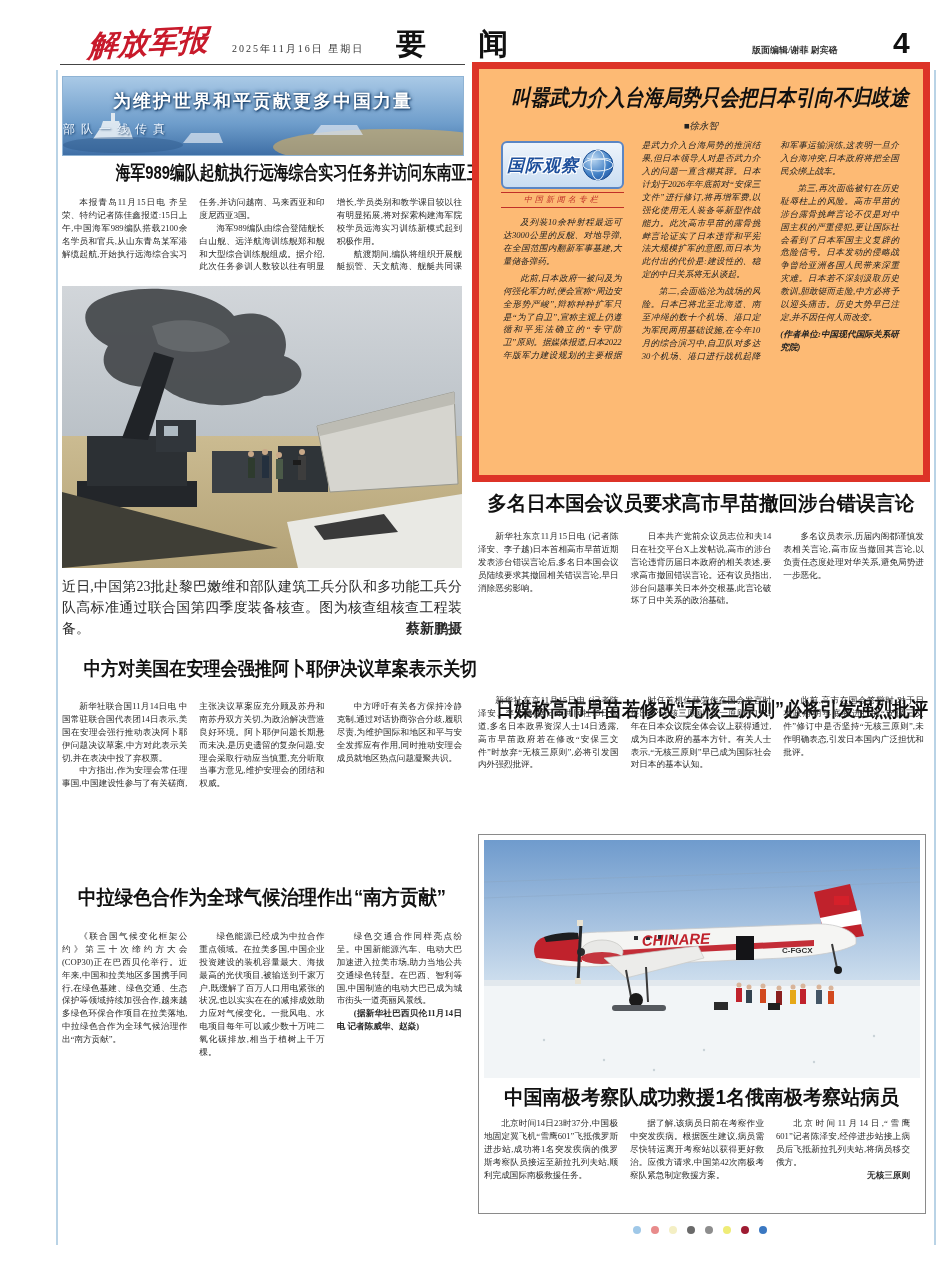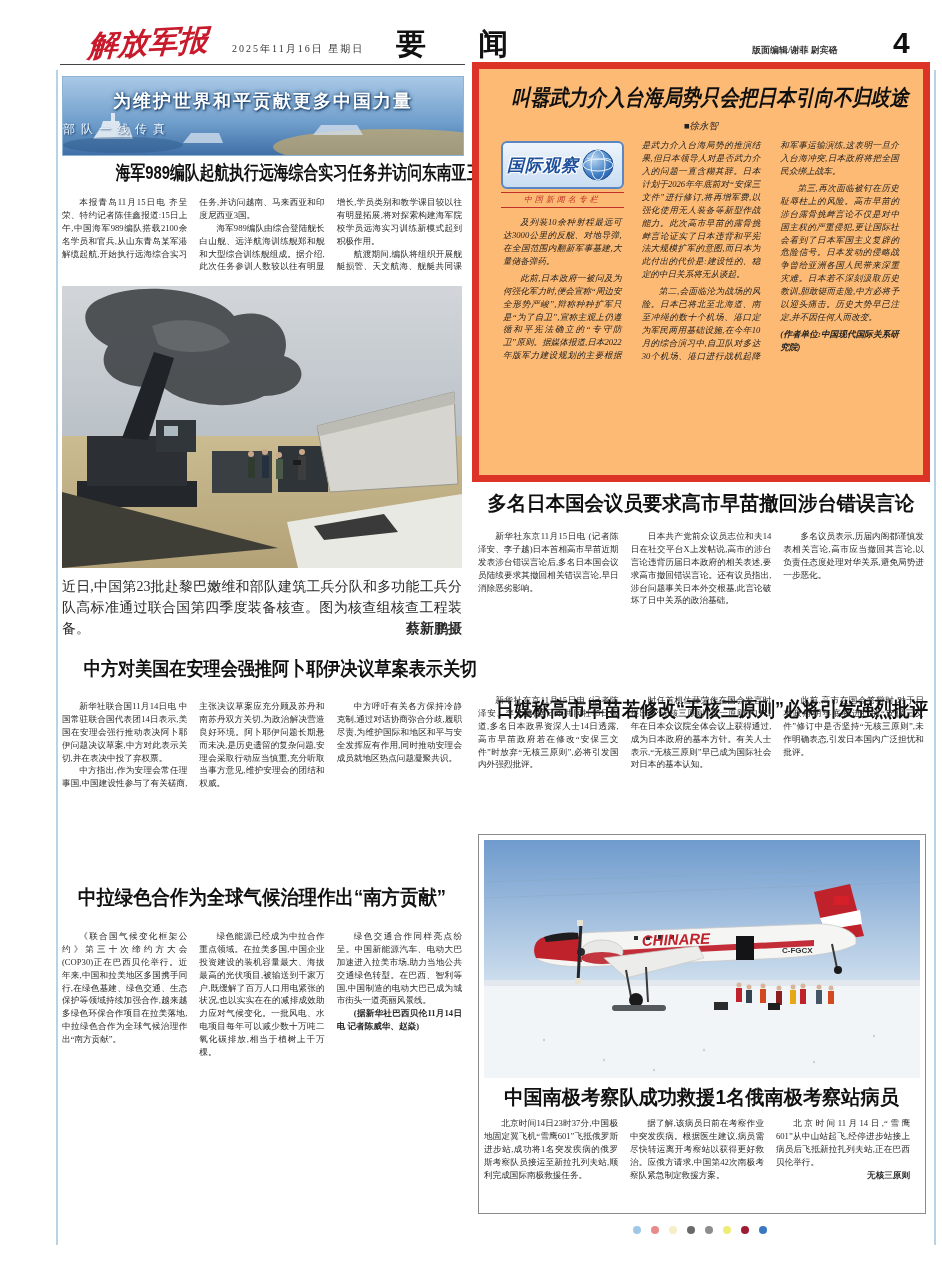--- a/index.html
+++ b/index.html
@@ -302,21 +302,21 @@
           <rect x="284" y="163" width="12" height="7" fill="#1f1f1f"></rect>
         </g>
       </svg>
     </div>
     <div class="hl" style="position:static;margin-top:4px;font-size:20px;">
       <span class="fit" style="transform:scaleX(0.96);">中国南极考察队成功救援1名俄南极考察站病员</span>
     </div>
     <div class="body" style="position:static;margin-top:8px;width:426px;height:80px;">
       <p>北京时间14日23时37分,中国极地固定翼飞机“雪鹰601”飞抵俄罗斯进步站,成功将1名突发疾病的俄罗斯考察队员接运至新拉扎列夫站,顺利完成国际南极救援任务。</p>
       <p>据了解,该病员日前在考察作业中突发疾病。根据医生建议,病员需尽快转运离开考察站以获得更好救治。应俄方请求,中国第42次南极考察队紧急制定救援方案。</p>
-      <p>北京时间11月14日,“雪鹰601”从中山站起飞,经停进步站接上病员后飞抵新拉扎列夫站,正在巴西贝伦举行。</p>
+      <p>北京时间11月14日,“雪鹰601”记者陈泽安,经停进步站接上病员后飞抵新拉扎列夫站,将病员移交俄方。</p>
       <p class="credit">无核三原则</p>
     </div>
   </div>
 
   <div class="dots" style="left:600px;top:1220px;width:200px;">
     <span class="dot" style="background:#9fc8e8"></span>
     <span class="dot" style="background:#e88b8b"></span>
     <span class="dot" style="background:#f4efc4"></span>
     <span class="dot" style="background:#6a6a6a"></span>
     <span class="dot" style="background:#8d8d8d"></span>

